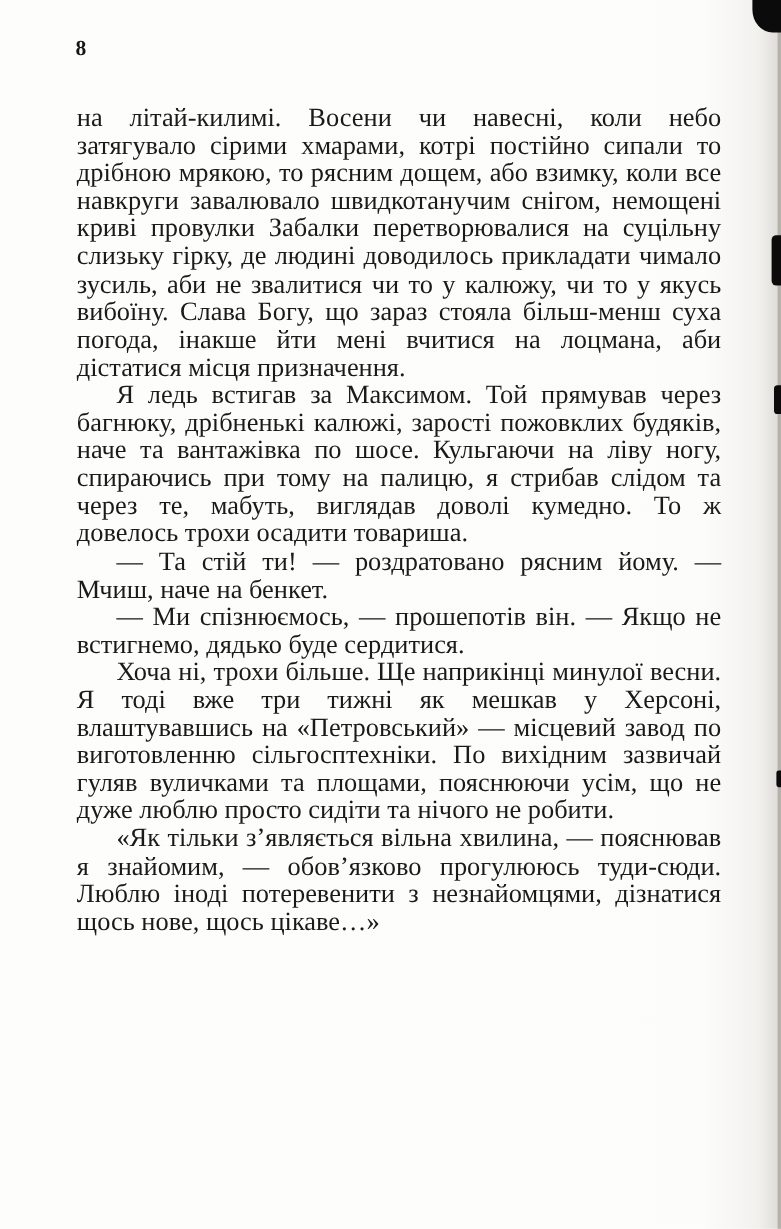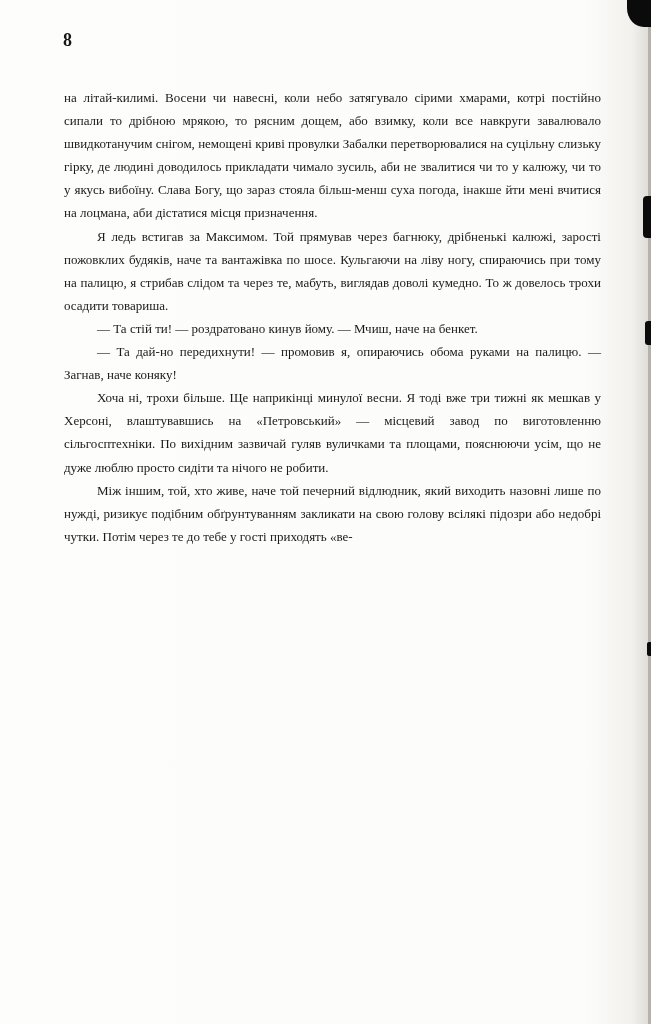--- a/index.html
+++ b/index.html
@@ -26,21 +26,21 @@
     font-size: 18px;
     font-weight: bold;
     color: #161616;
   }
   .text-block {
     position: absolute;
     left: 64px;
     top: 86px;
     width: 537px;
     color: #1a1a1a;
-    font-size: 13px;
+    font-size: 22px;
     line-height: 23.1px;
     text-align: justify;
   }
   .text-block p {
     margin: 0;
     padding: 0;
     text-indent: 33px;
   }
   .text-block p.no-indent {
     text-indent: 0;
@@ -90,24 +90,24 @@
 </head>
 <body>
 
 <div class="page">
 
   <span class="page-number">8</span>
 
   <div class="text-block">
     <p class="no-indent">на літай-килимі. Восени чи навесні, коли небо затягувало сірими хмарами, котрі постійно сипали то дрібною мрякою, то рясним дощем, або взимку, коли все навкруги завалювало швидкотанучим снігом, немощені криві провулки Забалки перетворювалися на суцільну слизьку гірку, де людині доводилось прикладати чимало зусиль, аби не звалитися чи то у калюжу, чи то у якусь вибоїну. Слава Богу, що зараз стояла більш-менш суха погода, інакше йти мені вчитися на лоцмана, аби дістатися місця призначення.</p>
     <p>Я ледь встигав за Максимом. Той прямував через багнюку, дрібненькі калюжі, зарості пожовклих будяків, наче та вантажівка по шосе. Кульгаючи на ліву ногу, спираючись при тому на палицю, я стрибав слідом та через те, мабуть, виглядав доволі кумедно. То ж довелось трохи осадити товариша.</p>
-    <p>— Та стій ти! — роздратовано кинув йому. — Мчиш, наче на бенкет.</p>
-    <p>— Та дай-но передихнути! — промовив я, опираючись обома руками на палицю. — Загнав, наче коняку!</p>
+    <p>— Та стій ти! — роздратовано рясним йому. — Мчиш, наче на бенкет.</p>
+    <p>— Ми спізнюємось, — прошепотів він. — Якщо не встигнемо, дядько буде сердитися.</p>
     <p>Хоча ні, трохи більше. Ще наприкінці минулої весни. Я тоді вже три тижні як мешкав у Херсоні, влаштувавшись на «Петровський» — місцевий завод по виготовленню сільгосптехніки. По вихідним зазвичай гуляв вуличками та площами, пояснюючи усім, що не дуже люблю просто сидіти та нічого не робити.</p>
-    <p>Між іншим, той, хто живе, наче той печерний відлюдник, який виходить назовні лише по нужді, ризикує подібним обґрунтуванням закликати на свою голову всілякі підозри або недобрі чутки. Потім через те до тебе у гості приходять «ве-</p>
+    <p>«Як тільки з’являється вільна хвилина, — пояснював я знайомим, — обов’язково прогулююсь туди-сюди. Люблю іноді потеревенити з незнайомцями, дізнатися щось нове, щось цікаве…»</p>
   </div>
 
   <div class="edge-line"></div>
   <div class="edge-mark corner"></div>
   <div class="edge-mark bar1"></div>
   <div class="edge-mark bar2"></div>
   <div class="edge-mark bar3"></div>
 
 </div>
 

